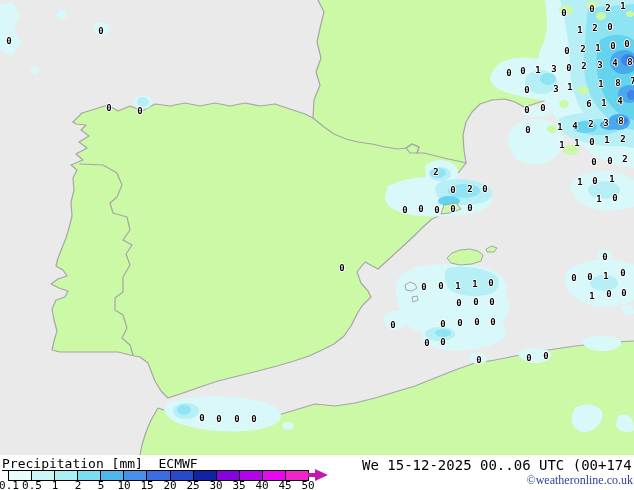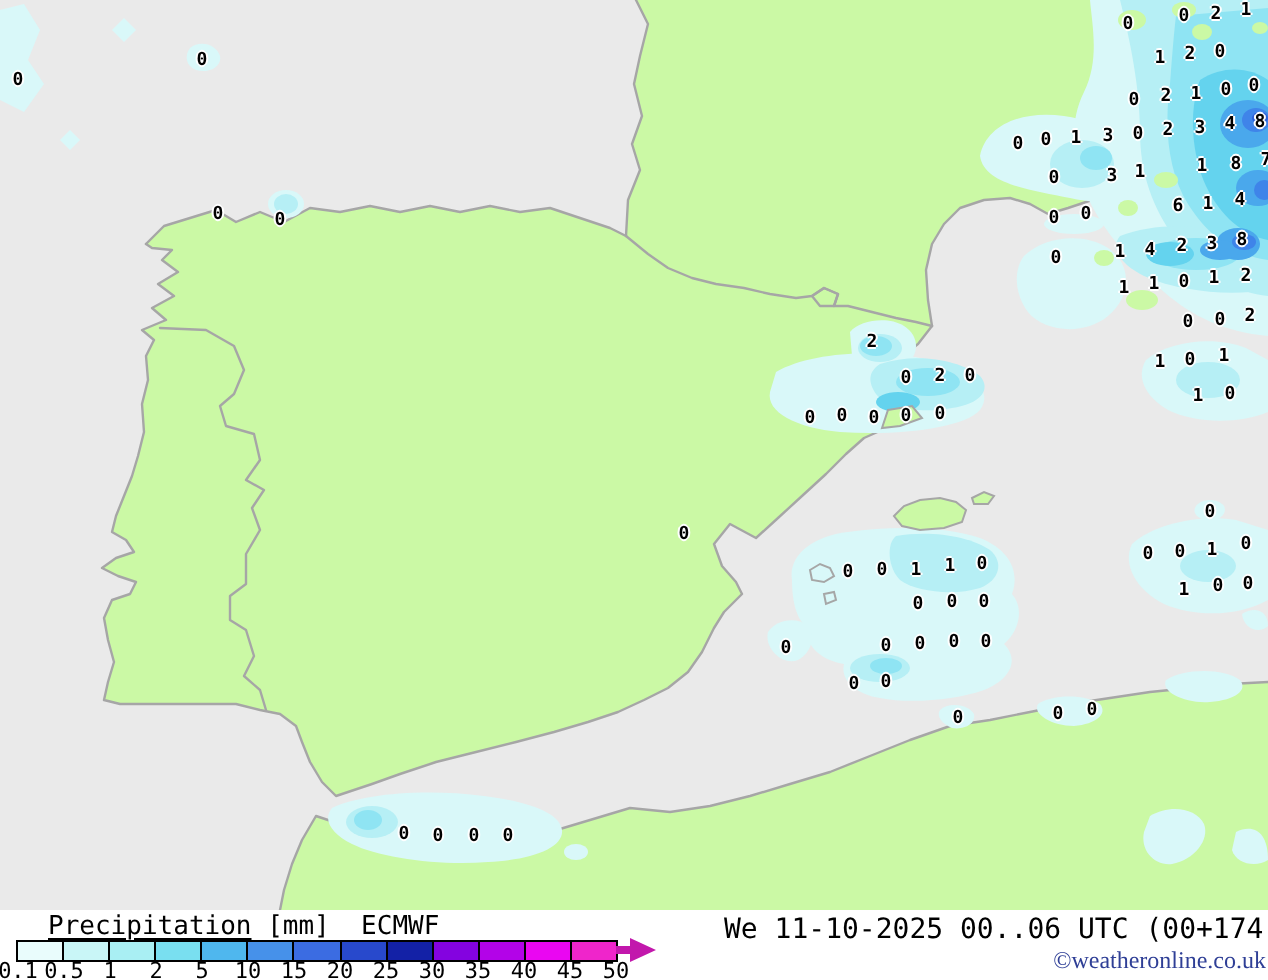--- a/index.html
+++ b/index.html
@@ -11,21 +11,21 @@
   .land{fill:var(--land);}
   .coast{fill:none;stroke:var(--coast);stroke-width:1.2;stroke-linejoin:round;stroke-linecap:round;}
   .lv0{fill:var(--lv0);} .lv1{fill:var(--lv1);} .lv2{fill:var(--lv2);}
   .lv3{fill:var(--lv3);} .lv4{fill:var(--lv4);} .lv5{fill:var(--lv5);} .lv6{fill:var(--lv6);}
   .hole{fill:var(--land);}
   #num-layer{position:absolute;left:0;top:0;width:634px;height:455px;pointer-events:none;}
   .pnum{position:absolute;transform:translate(-50%,-50%);font:bold 9px "DejaVu Sans Mono",monospace;
         color:#000;line-height:1;
         text-shadow:-1px 0 0 #fff,1px 0 0 #fff,0 -1px 0 #fff,0 1px 0 #fff;}
   #legend-title{position:absolute;left:2px;top:456px;font-size:13px;color:#000;white-space:pre;}
-  #legend-title .param{text-decoration:underline;text-underline-offset:2px;margin-left:22px;}
+  #legend-title .param{text-decoration:underline;text-underline-offset:2px;}
   #colorbar{position:absolute;left:8px;top:470px;width:299px;height:9px;border:1px solid #000;
             display:flex;}
   .cbar-cell{height:100%;flex:1 1 auto;border-right:1px solid #000;box-sizing:border-box;}
   .cbar-cell:last-child{border-right:none;}
   #cbar-arrow{position:absolute;left:308px;top:468px;}
   #tick-row{position:absolute;left:0;top:479px;width:340px;height:11px;text-decoration:underline;}
   .tick{position:absolute;top:0;transform:translateX(-50%);font-size:11px;color:#000;}
   #datetime{position:absolute;left:362px;top:457px;font-size:14px;color:#000;white-space:pre;}
   #copyright{position:absolute;right:1px;top:473px;font-size:12px;color:var(--copyright);font-family:Liberation Serif, serif;}
 </style>
@@ -263,15 +263,15 @@
       <span class="tick" style="left: 147px;">15</span>
       <span class="tick" style="left: 170px;">20</span>
       <span class="tick" style="left: 193px;">25</span>
       <span class="tick" style="left: 216px;">30</span>
       <span class="tick" style="left: 239px;">35</span>
       <span class="tick" style="left: 262px;">40</span>
       <span class="tick" style="left: 285px;">45</span>
       <span class="tick" style="left: 308px;">50</span>
     </div>
 
-  <div id="datetime">We 11-10-2025 00..06 UTC (00+174</div>
+  <div id="datetime">We 15-12-2025 00..06 UTC (00+174</div>
   <div id="copyright">©weatheronline.co.uk</div>
 </div>
 
 </body></html>

